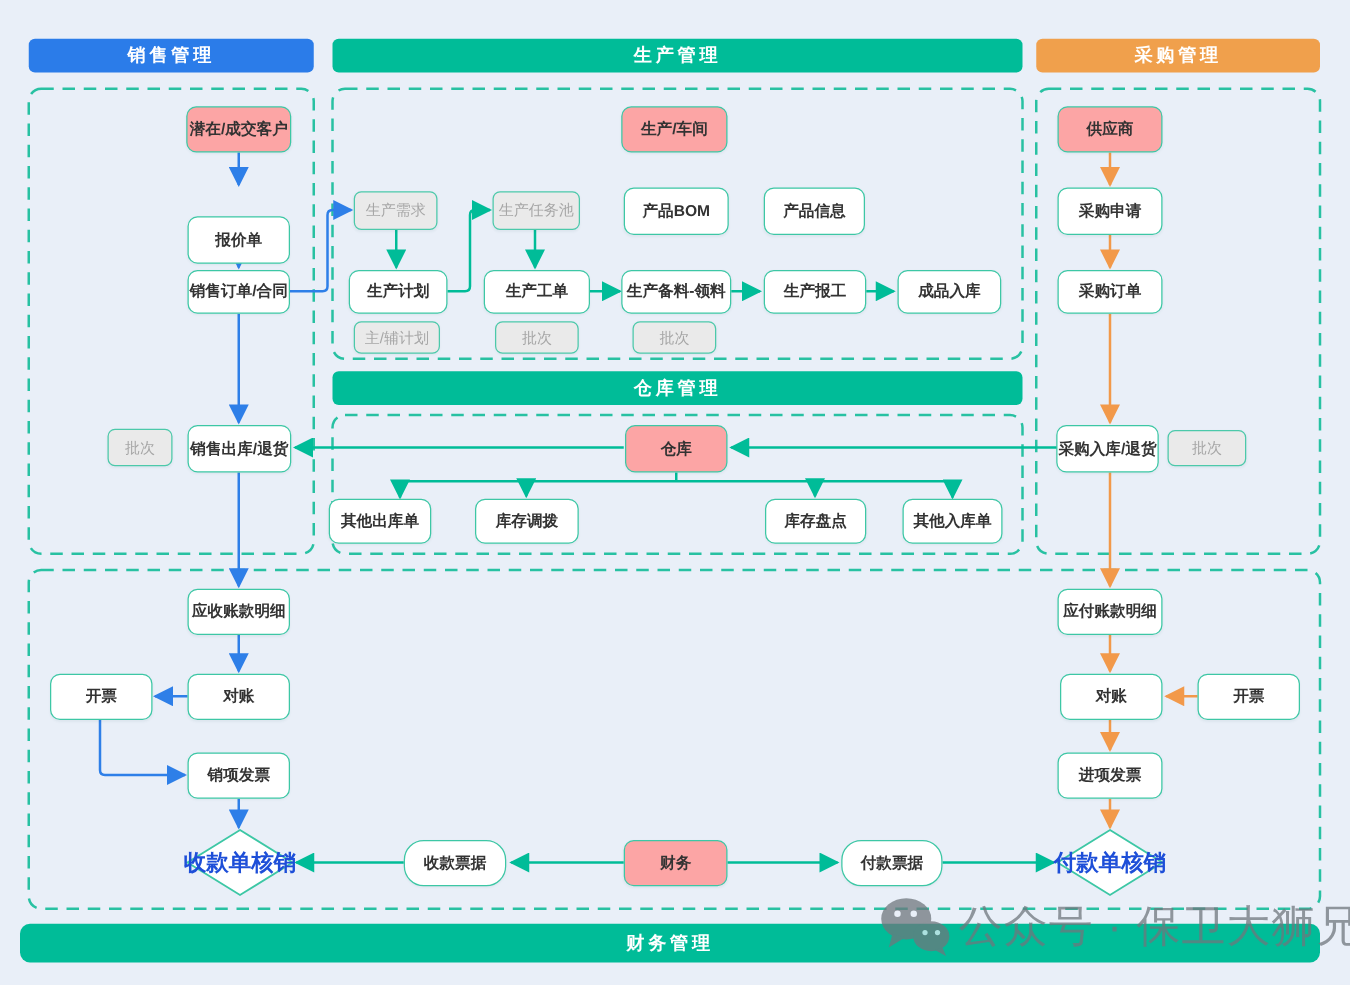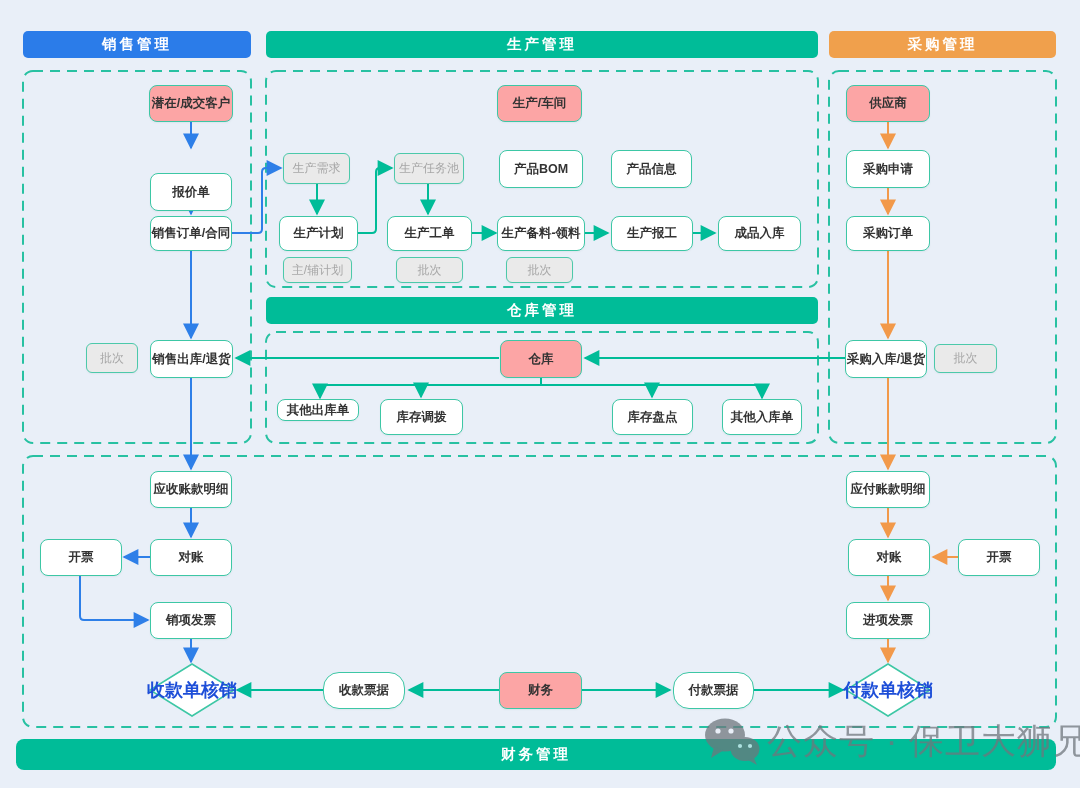--- a/index.html
+++ b/index.html
@@ -120,21 +120,21 @@
   <div class="node" style="left:279px;top:216px;width:79px;height:35px;">生产计划</div>
   <div class="node gray" style="left:283px;top:257px;width:69px;height:26px;">主/辅计划</div>
   <div class="node" style="left:387px;top:216px;width:85px;height:35px;">生产工单</div>
   <div class="node gray" style="left:396px;top:257px;width:67px;height:26px;">批次</div>
   <div class="node" style="left:497px;top:216px;width:88px;height:35px;">生产备料-领料</div>
   <div class="node gray" style="left:506px;top:257px;width:67px;height:26px;">批次</div>
   <div class="node" style="left:611px;top:216px;width:82px;height:35px;">生产报工</div>
   <div class="node" style="left:718px;top:216px;width:83px;height:35px;">成品入库</div>
 
   <div class="node light" style="left:500px;top:340px;width:82px;height:38px;">仓库</div>
-  <div class="node" style="left:277px;top:399px;width:82px;height:22px;">其他出库单</div>
+  <div class="node" style="left:263px;top:399px;width:82px;height:36px;">其他出库单</div>
   <div class="node" style="left:380px;top:399px;width:83px;height:36px;">库存调拨</div>
   <div class="node" style="left:612px;top:399px;width:81px;height:36px;">库存盘点</div>
   <div class="node" style="left:722px;top:399px;width:80px;height:36px;">其他入库单</div>
 
   <div class="node light" style="left:846px;top:85px;width:84px;height:37px;">供应商</div>
   <div class="node" style="left:846px;top:150px;width:84px;height:38px;">采购申请</div>
   <div class="node" style="left:846px;top:216px;width:84px;height:35px;">采购订单</div>
   <div class="node" style="left:826px;top:340px;width:82px;height:38px;margin-left:19px;">采购入库/退货</div>
   <div class="node gray" style="left:934px;top:344px;width:63px;height:29px;">批次</div>
   <div class="node" style="left:846px;top:471px;width:84px;height:37px;">应付账款明细</div>

